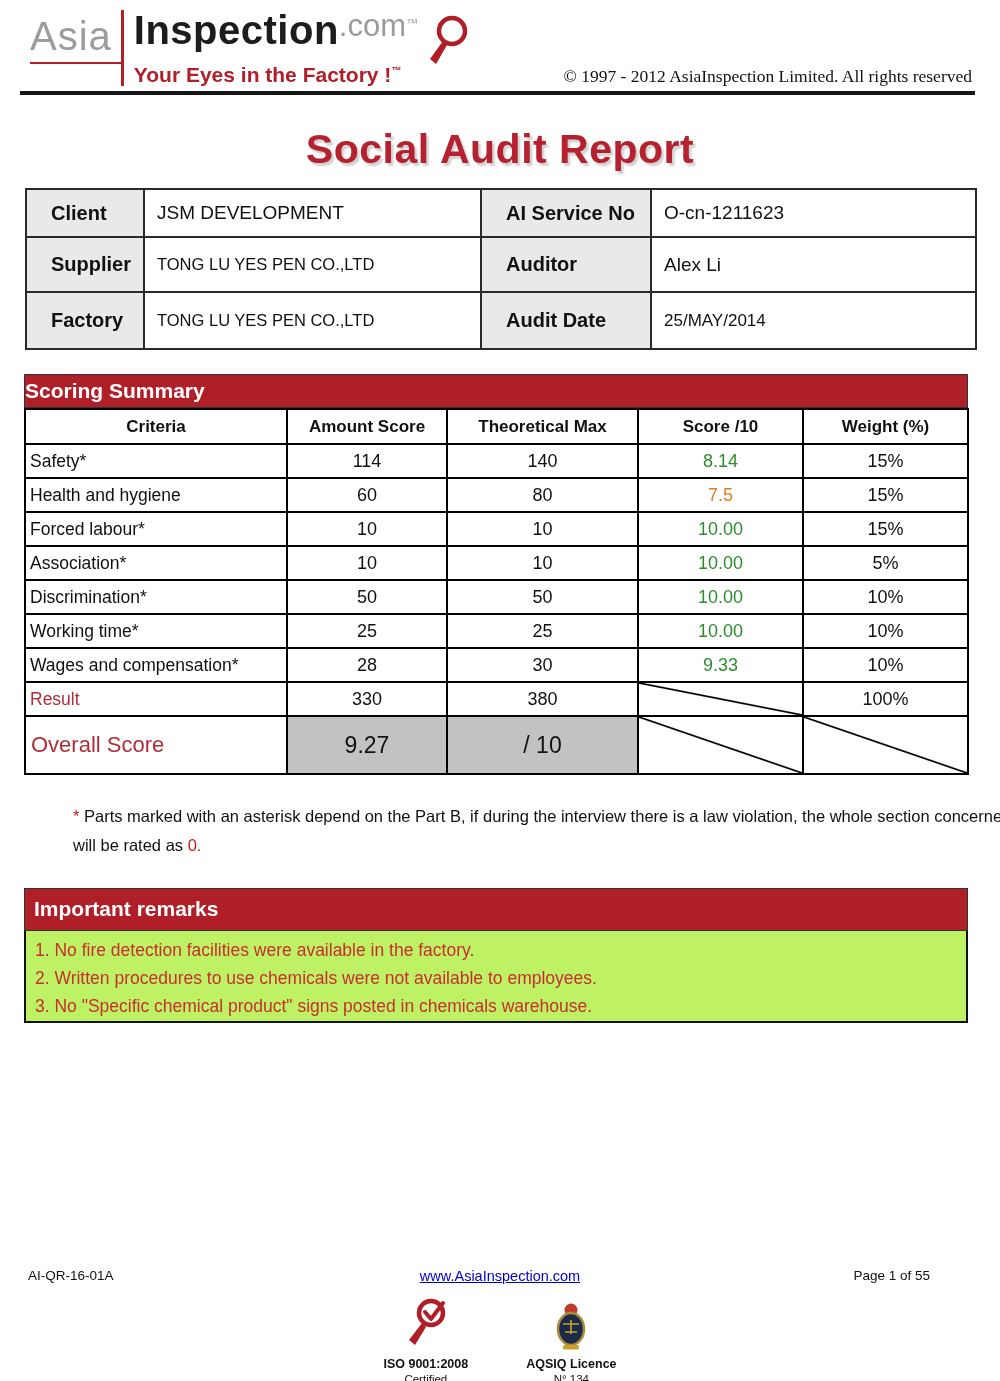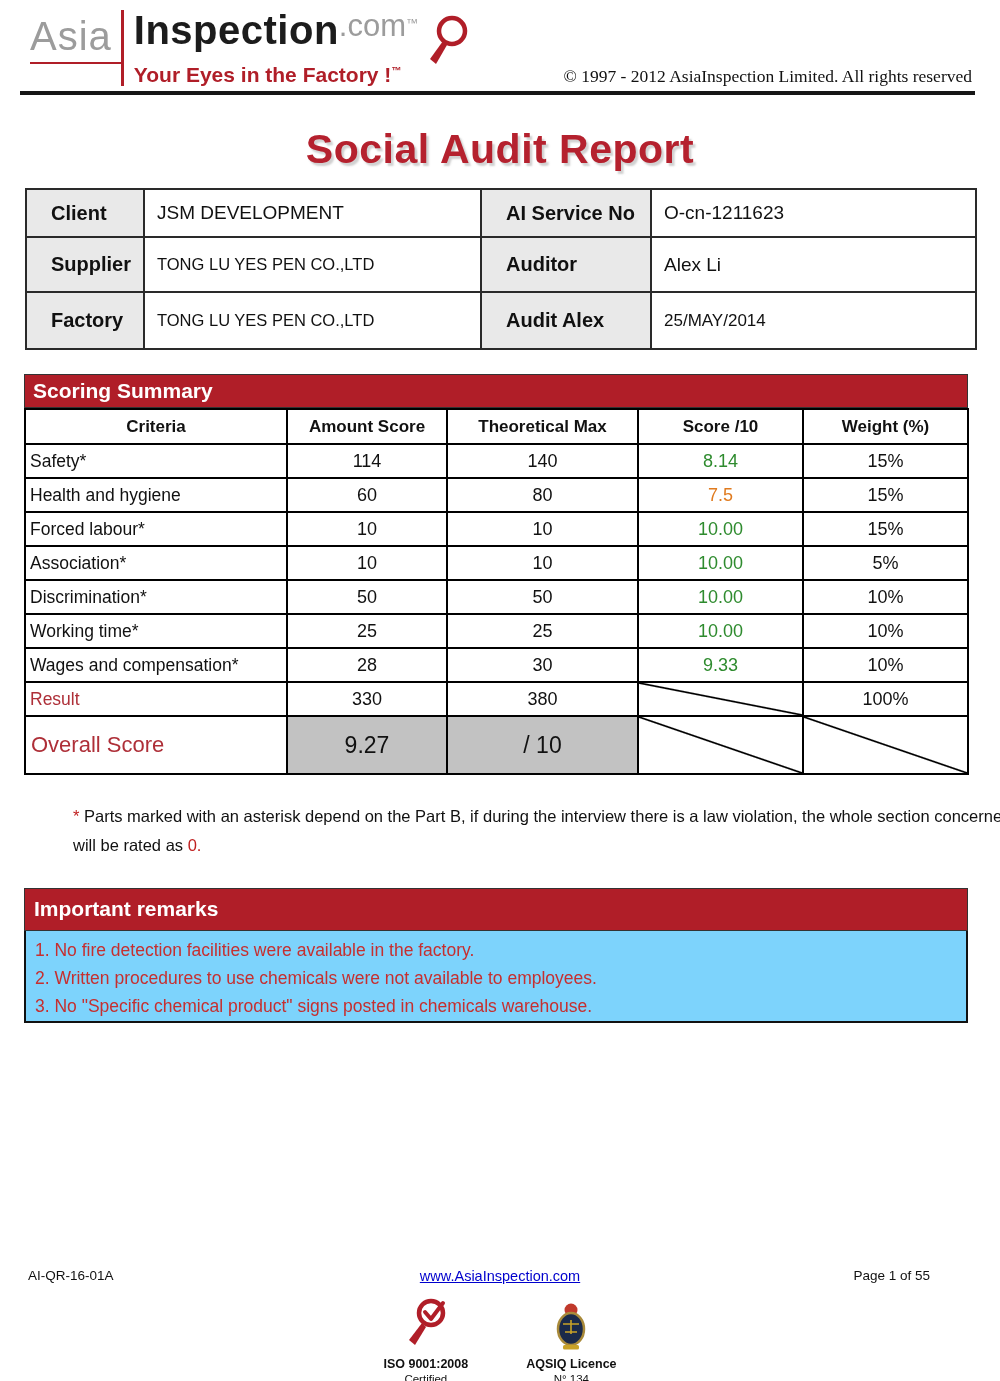--- a/index.html
+++ b/index.html
@@ -37,21 +37,21 @@
   .info-table .lbl { background:#E9E9E9; font-size:20px; padding-left:24px;font-weight:bold; }
   .info-table .val { background:#fff; font-size:19px; padding-left:12px; }
   .info-table .val.small { font-size:16.5px; }
   .info-table .val.med { font-size:17px; }
 
   
   .section-bar {
     position:absolute; left:24px; width:944px; box-sizing:border-box;
     background:#B01E28; border:1px solid #333; color:#fff; font-weight:bold;
   }
-  .scoring-bar { top:374px; height:34px; font-size:21px; line-height:31px; padding-left:8px; }
+  .scoring-bar { top:374px; height:34px; font-size:21px; line-height:31px; }
   .remarks-bar { top:888px; height:43px; font-size:21px; line-height:40px; padding-left:9px; }
 
   
   .scoring-table { position:absolute; top:408px; left:24px; width:944px; border-collapse:collapse; table-layout:fixed; }
   .scoring-table th {
     border:2px solid #000; height:31px; font-size:17px; font-weight:bold; text-align:center; background:#fff;
   }
   .scoring-table td { border:2px solid #000; height:30px; font-size:18px; text-align:center; background:#fff; }
   .scoring-table td.crit { text-align:left; padding-left:4px; font-size:17.5px; }
   .scoring-table tr.result-row td { border-top:1px solid #14b8a6; }
@@ -64,21 +64,21 @@
       transparent calc(50% - 1.4px), #000 calc(50% - 0.3px), #000 calc(50% + 0.3px), transparent calc(50% + 1.4px));
   }
 
   
   .footnote { position:absolute; top:802px; left:25px; width:948px; font-size:16.5px; line-height:1.75; color:#111;padding-left:48px; }
   .fn-red { color:#C02020; }
 
   
   .remarks-box {
     position:absolute; top:931px; left:24px; width:944px; height:92px; box-sizing:border-box;
-    border:2px solid #111; border-top:none; padding:5px 20px 0 9px; background:#7dd3fc;
+    border:2px solid #111; border-top:none; padding:5px 20px 0 9px; background:#bef264;
   }
   .remark-item { color:#C62F2F; font-size:17.5px; line-height:28px; }
 
   
   .footer-code { position:absolute; top:1268px; left:28px; font-size:13.5px; }
   .footer-center { position:absolute; top:1267px; left:0; width:100%; text-align:center; }
   .footer-center a { color:#0000CD; font-size:14.5px; text-decoration:underline; cursor:pointer; }
   .footer-page { position:absolute; top:1268px; right:70px; font-size:13.5px; }
 
   .certs { position:absolute; top:1296px; left:0; width:100%; display:flex; justify-content:center; align-items:flex-end; gap:58px; }
@@ -134,21 +134,21 @@
     </tr>
     <tr style="height:55px">
       <td class="lbl">Supplier</td>
       <td class="val small">TONG LU YES PEN CO.,LTD</td>
       <td class="lbl">Auditor</td>
       <td class="val">Alex Li</td>
     </tr>
     <tr style="height:57px">
       <td class="lbl">Factory</td>
       <td class="val small">TONG LU YES PEN CO.,LTD</td>
-      <td class="lbl">Audit Alex</td>
+      <td class="lbl">Audit Date</td>
       <td class="val med">25/MAY/2014</td>
     </tr>
   </tbody>
     </table>
 
   <div class="section-bar scoring-bar">Scoring Summary</div>
 
   <table class="scoring-table">
     <colgroup>
         <col style="width:262px">

